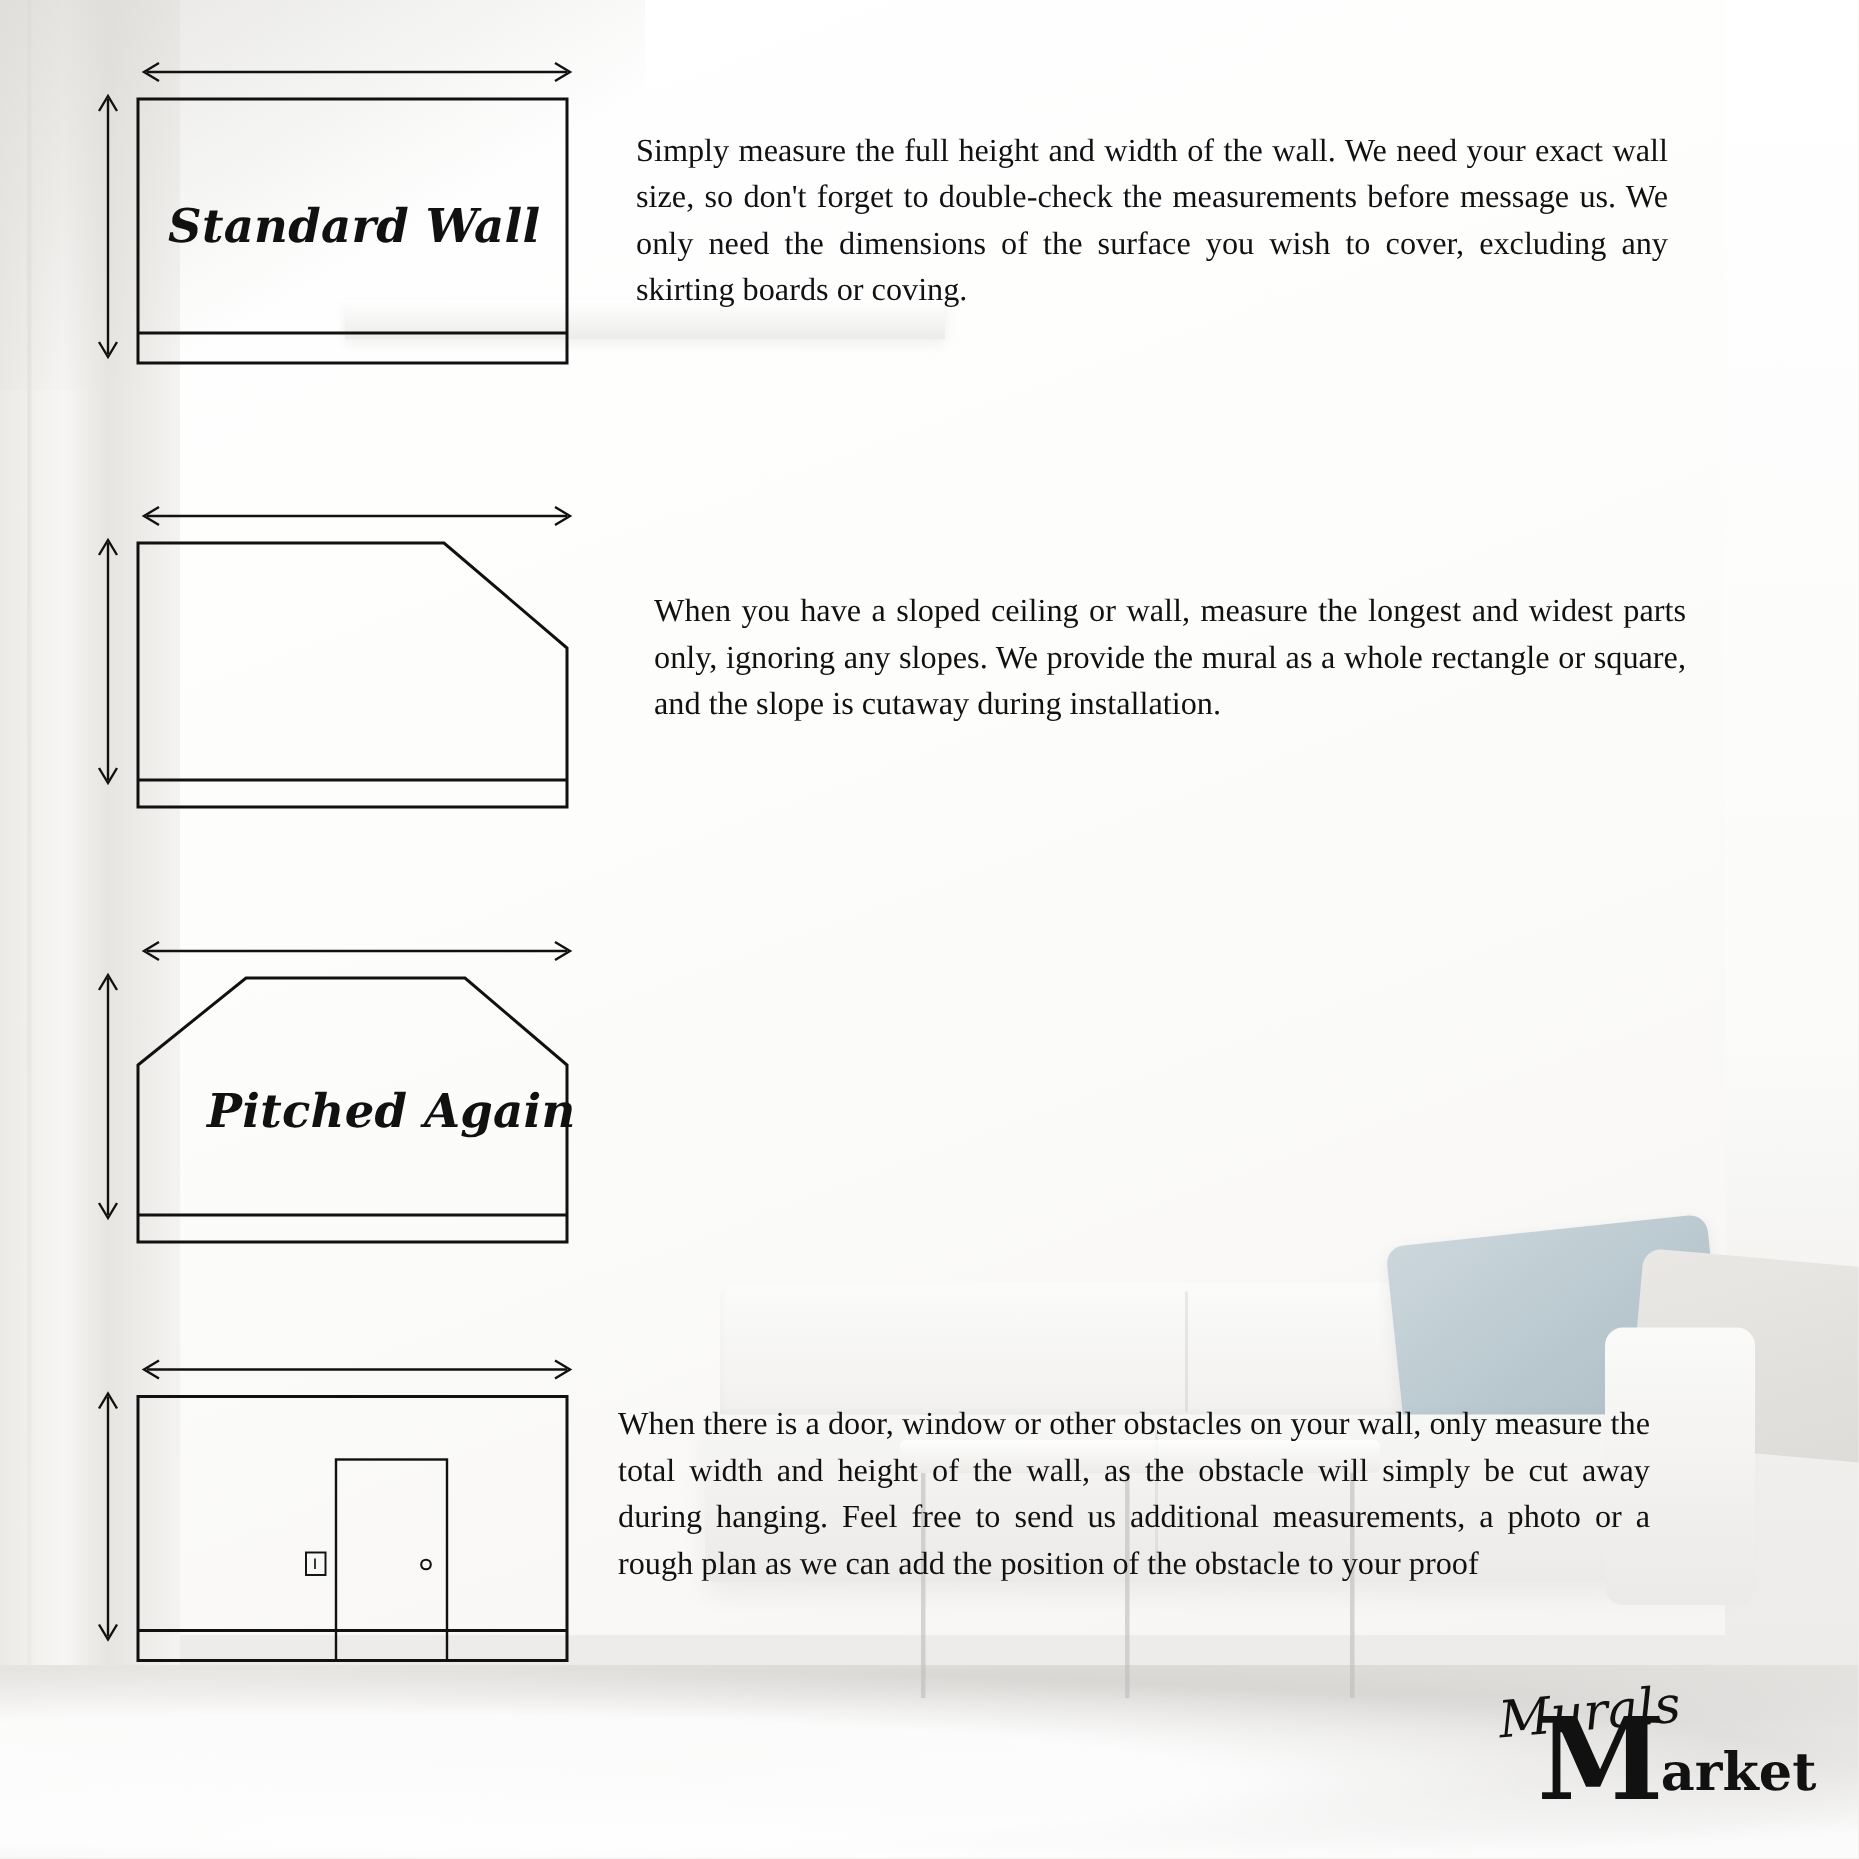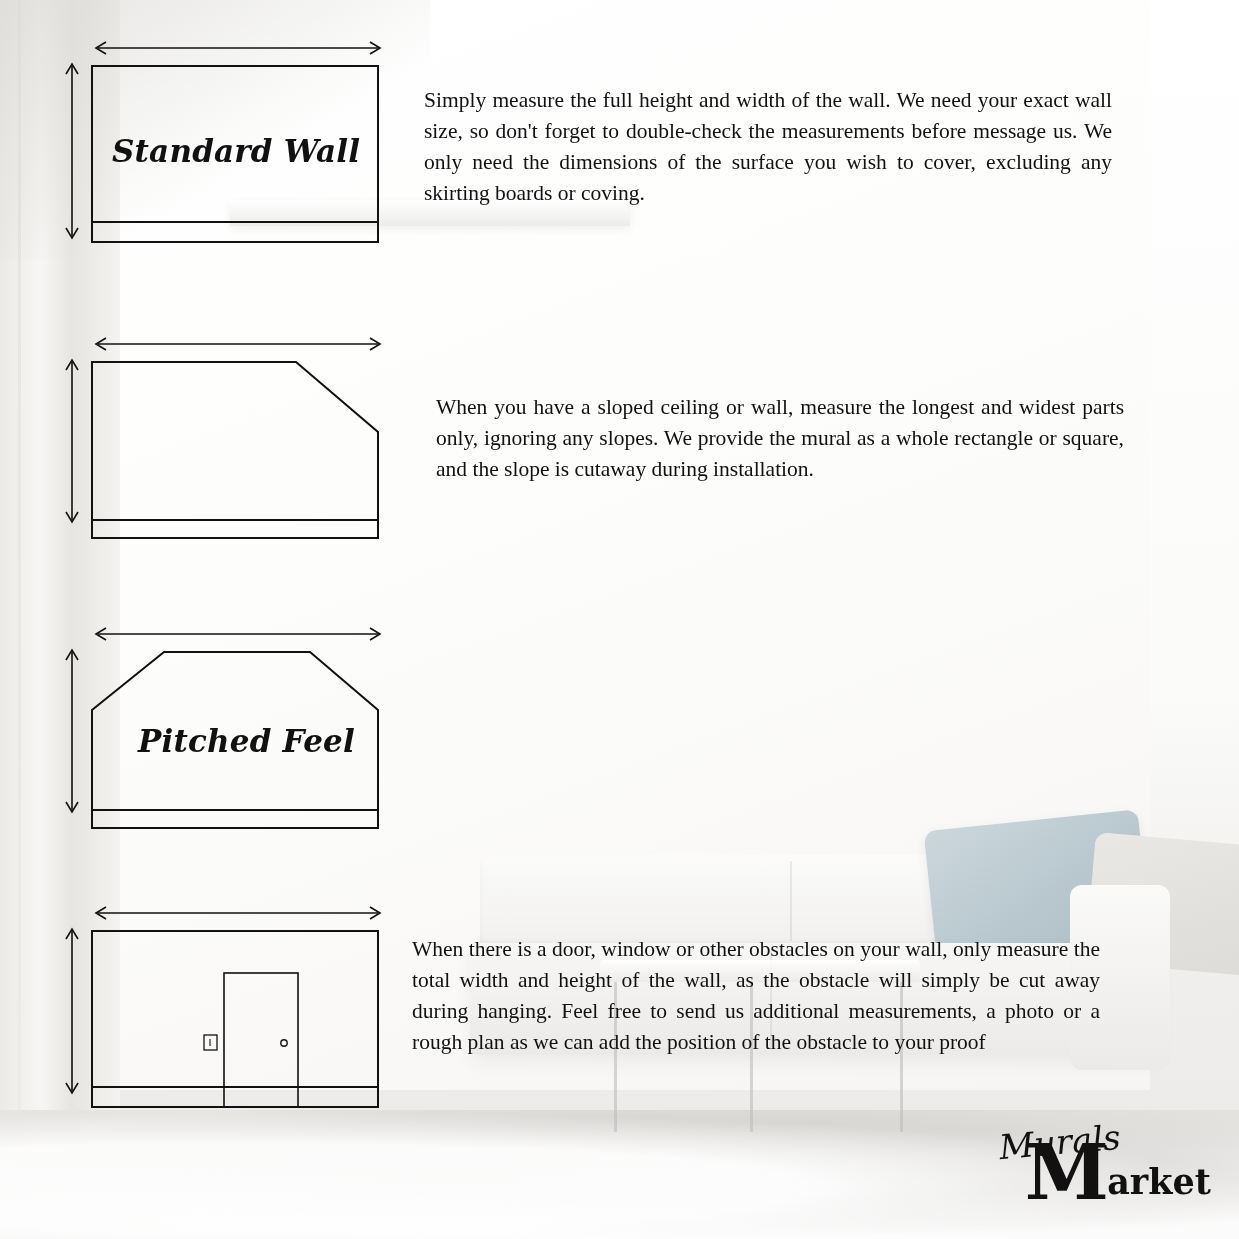--- a/index.html
+++ b/index.html
@@ -221,21 +221,21 @@
       <polyline points="54,16 44,22 54,28"></polyline>
       <polyline points="318,16 328,22 318,28"></polyline>
       <line x1="20" y1="40" x2="20" y2="198"></line>
       <polyline points="14,48 20,38 26,48"></polyline>
       <polyline points="14,190 20,200 26,190"></polyline>
 
       <polygon points="40,98 112,40 258,40 326,98 326,216 40,216" stroke-width="2"></polygon>
       <line x1="40" y1="198" x2="326" y2="198" stroke-width="2"></line>
     </g>
   </svg>
-  <div class="label" style="left:138px;top:723px;font-size:31px;">Pitched Feel</div>
+  <div class="label" style="left:138px;top:723px;font-size:31px;">Pitched Again</div>
 
   <svg class="row" style="left:52px;top:895px;" width="360" height="240" viewBox="0 0 360 240">
     <g stroke="#111" stroke-width="1.6" fill="none">
       <line x1="46" y1="18" x2="326" y2="18"></line>
       <polyline points="54,12 44,18 54,24"></polyline>
       <polyline points="318,12 328,18 318,24"></polyline>
       <line x1="20" y1="36" x2="20" y2="196"></line>
       <polyline points="14,44 20,34 26,44"></polyline>
       <polyline points="14,188 20,198 26,188"></polyline>
       <rect x="40" y="36" width="286" height="176" stroke-width="2"></rect>

